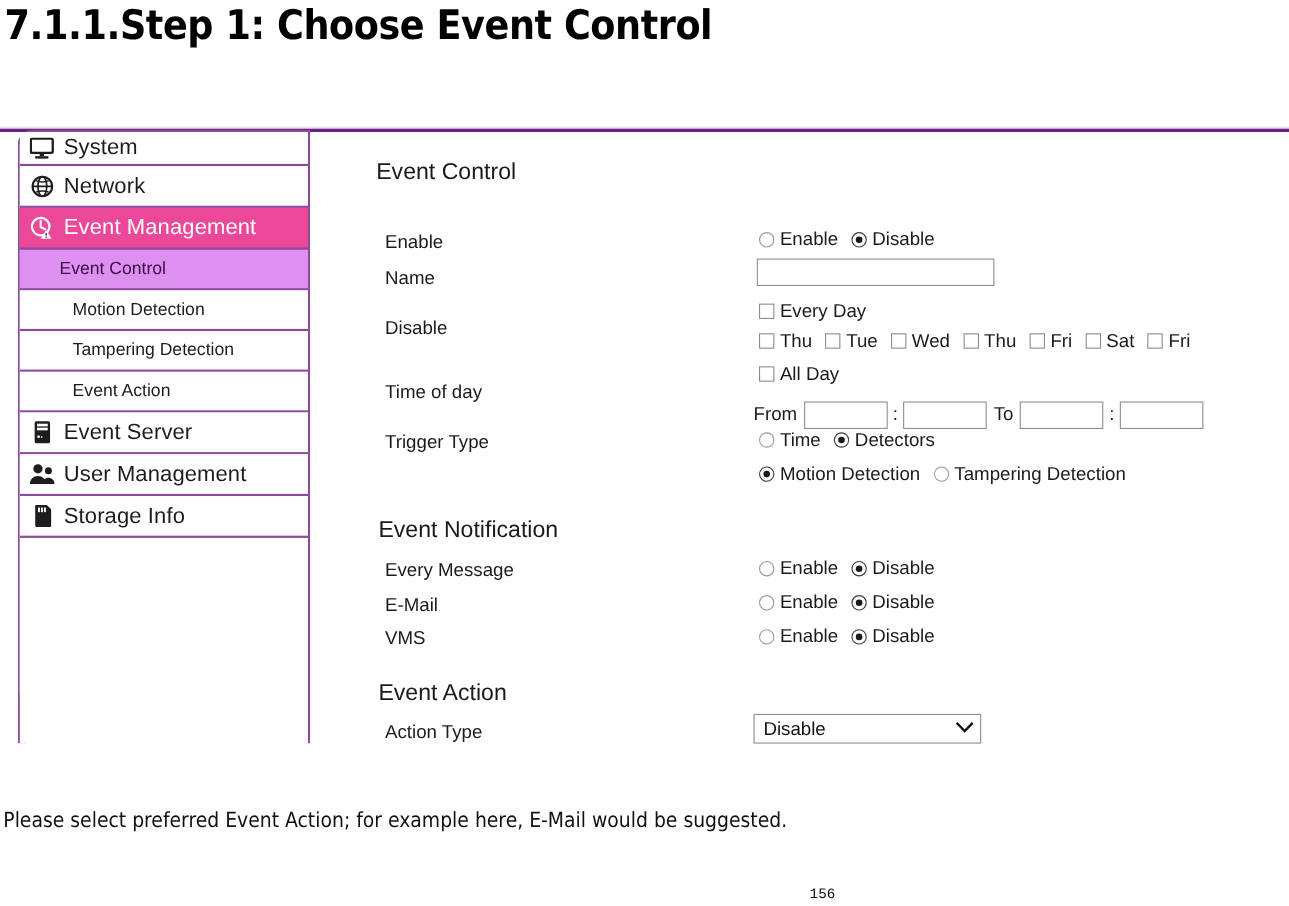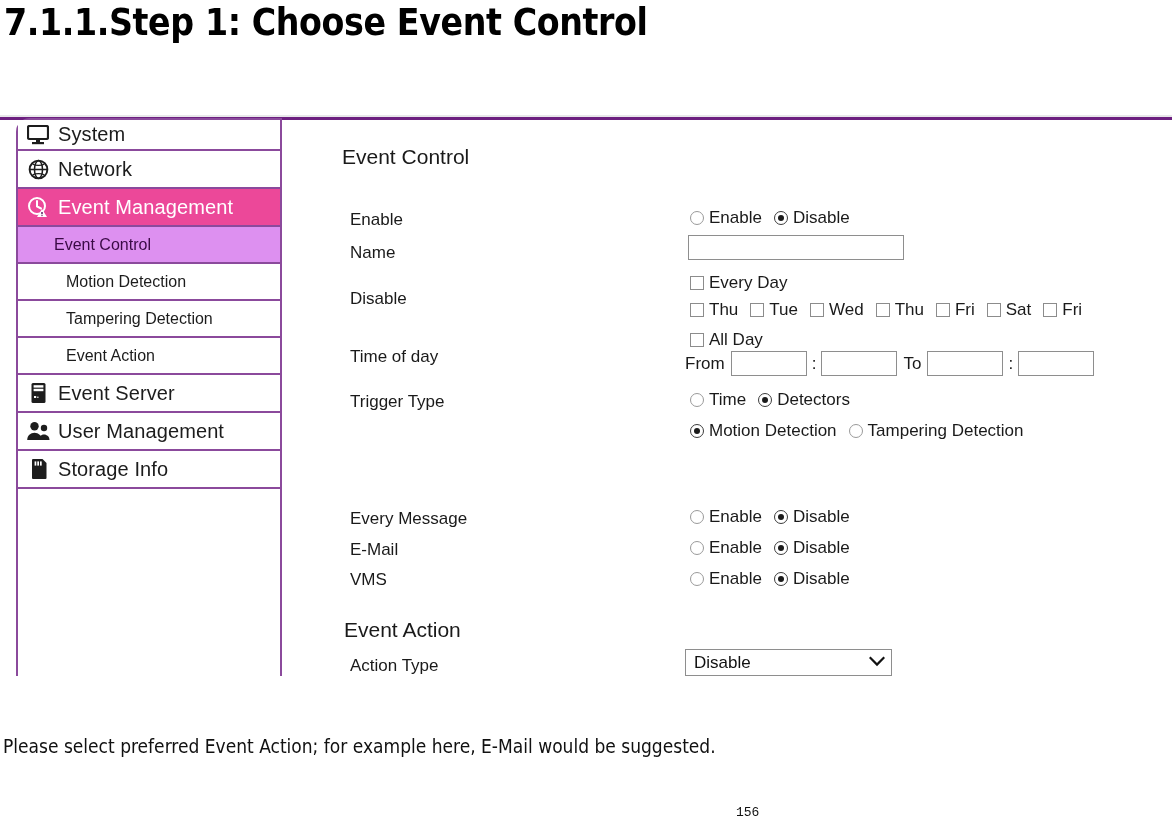--- a/index.html
+++ b/index.html
@@ -374,21 +374,21 @@
     <div class="f-label" style="left:68px; top:229px;">Time of day</div>
     <div class="ctl" style="left:408px; top:212px;">
       <span class="cbox"></span>
       <span class="rlbl">All Day</span>
     </div>
     <div class="ctl" style="left:403px; top:233px;">
       <span>From</span>
       <input class="txtbox timebox" style="margin-left: 6px;" value="">
       <span class="colon">:</span>
       <input class="txtbox timebox" value="" style="">
-      <span style="margin:2px 6px;">To</span>
+      <span style="margin:16px 6px;">To</span>
       <input class="txtbox timebox" value="" style="">
       <span class="colon">:</span>
       <input class="txtbox timebox" value="" style="">
     </div>
 
     <div class="f-label" style="left:68px; top:274px;">Trigger Type</div>
     <div class="ctl" style="left:408px; top:272px;">
       <span class="radio"></span>
       <span class="rlbl">Time</span>
       <span class="gap"></span>
@@ -396,20 +396,21 @@
       <span class="rlbl">Detectors</span>
     </div>
     <div class="ctl" style="left:408px; top:303px;">
       <span class="radio on"></span>
       <span class="rlbl">Motion Detection</span>
       <span class="gap"></span>
       <span class="radio"></span>
       <span class="rlbl">Tampering Detection</span>
     </div>
 
+    <div class="sec-title" style="left:62px; top:352px;">Event Notification</div>
 
     <div class="f-label" style="left:68px; top:391px;">Every Message</div>
     <div class="ctl" style="left:408px; top:389px;">
       <span class="radio"></span>
       <span class="rlbl">Enable</span>
       <span class="gap"></span>
       <span class="radio on"></span>
       <span class="rlbl">Disable</span>
     </div>
 

